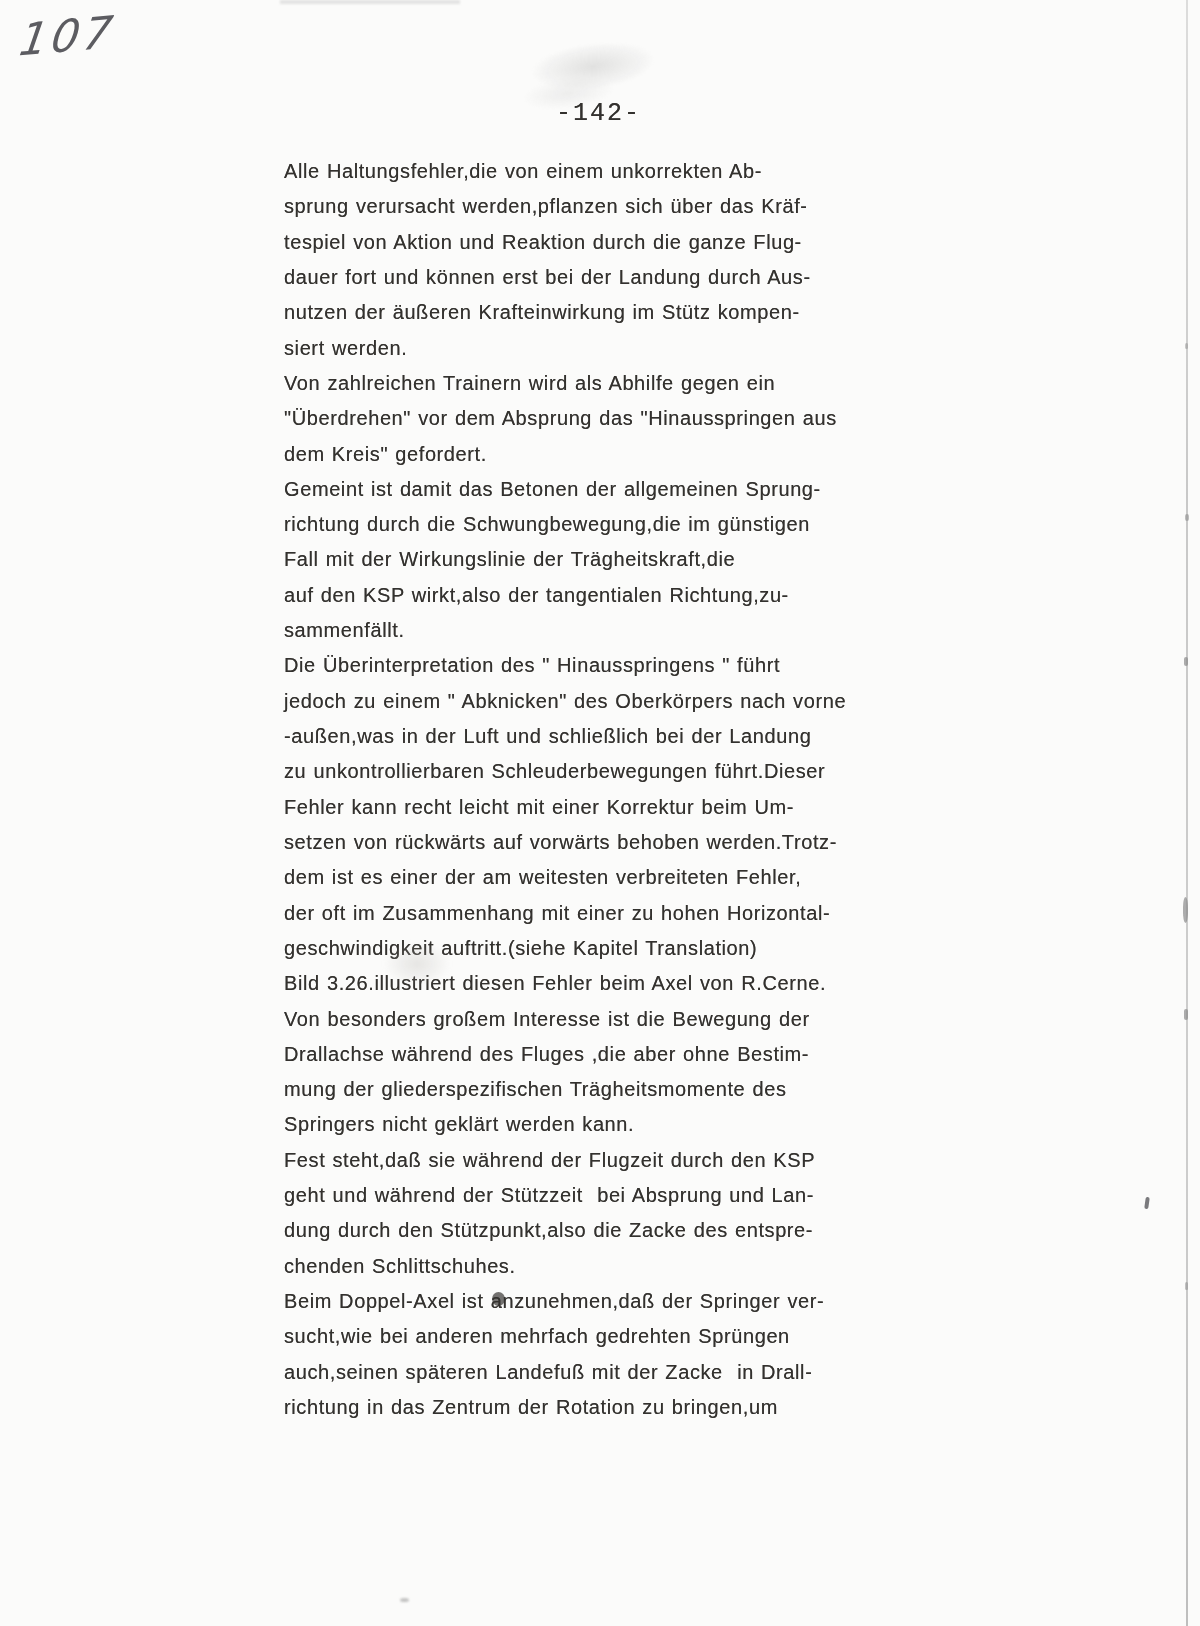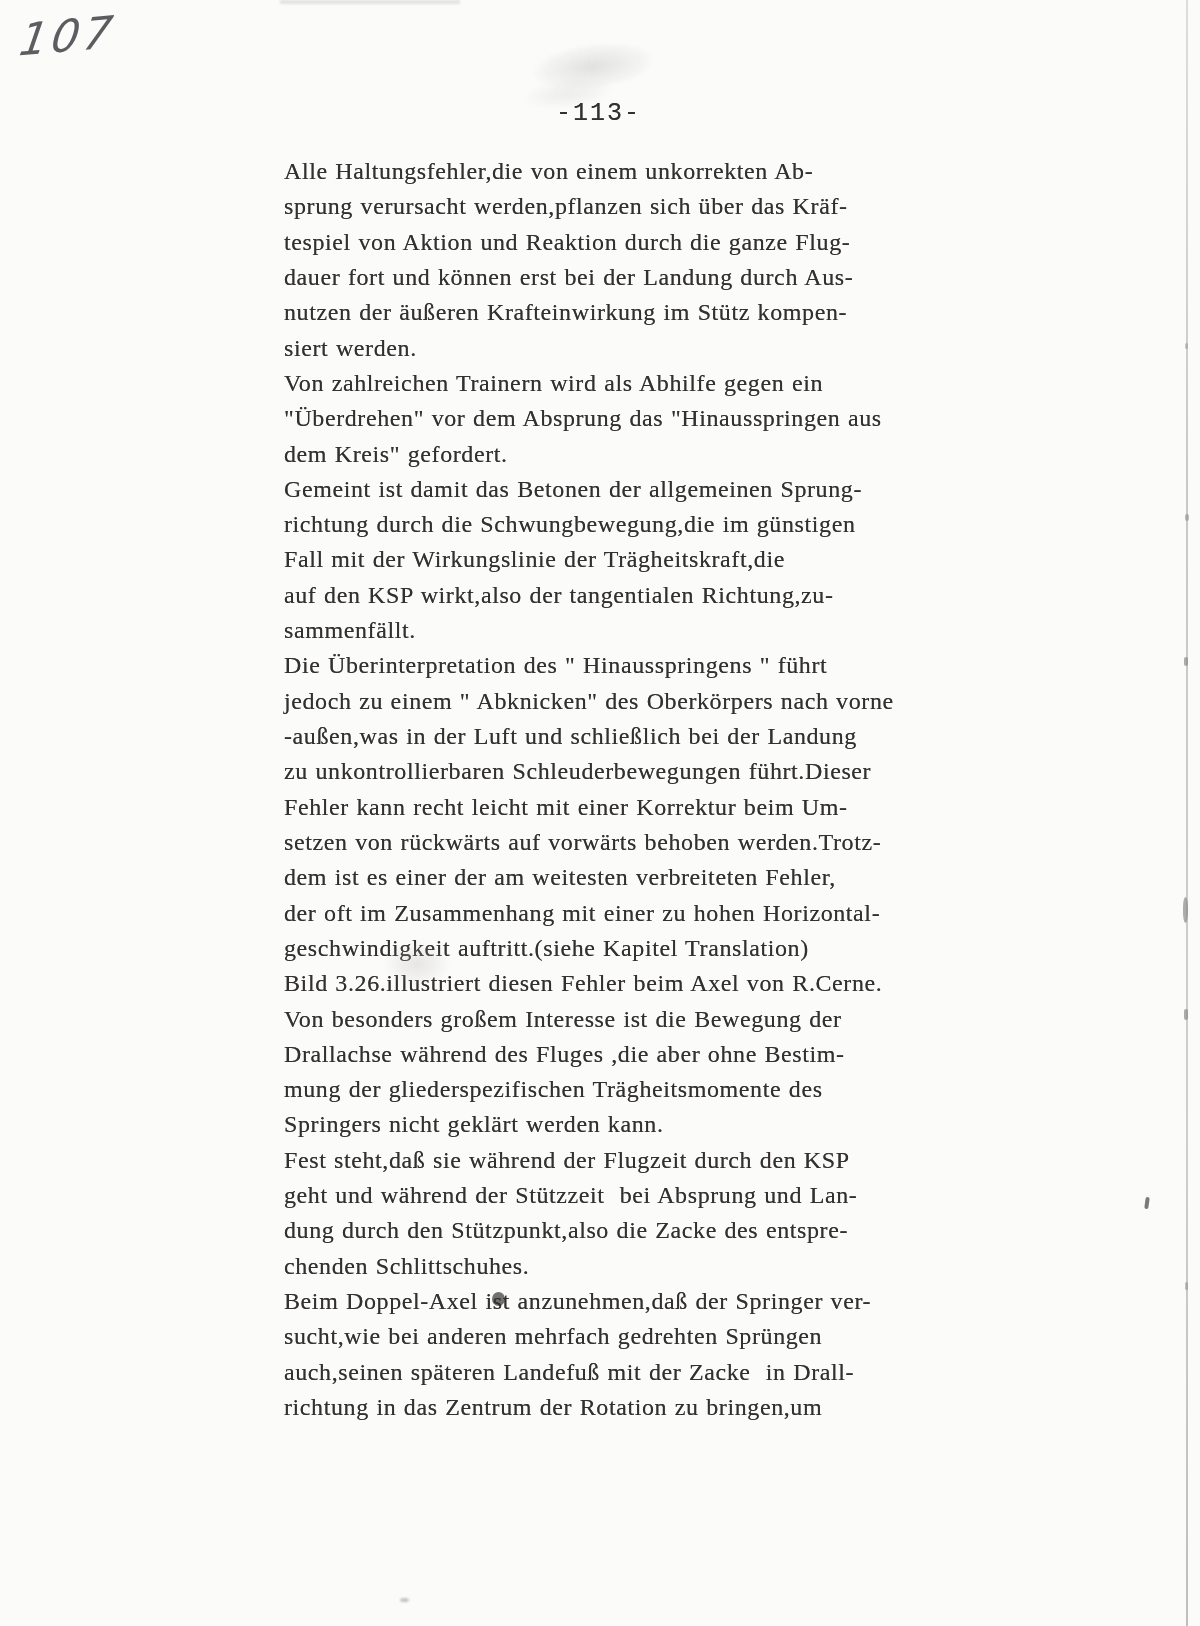--- a/index.html
+++ b/index.html
@@ -17,22 +17,22 @@
   .page{
     position:relative;
     width:1200px;height:1626px;
     background:var(--paper);
   }
   
   .textblock{
     position:absolute;
     left:284px;top:154px;
     width:900px;
-    font-family:Liberation Serif, serif;
-    font-size:24px;
+    font-family:Liberation Sans, sans-serif;
+    font-size:20px;
     line-height:35.32px;
     letter-spacing:0.6px;
     word-spacing:1px;
     color:var(--ink);
     white-space:pre;
     text-shadow:0 0 0.6px rgba(40,38,35,0.65);
   }
   
   .pagenum{
     position:absolute;
@@ -127,21 +127,21 @@
 </style>
 </head>
 <body>
 
 <div class="page">
 
   <div class="handwritten">107</div>
 
   <div class="smudge"></div>
 
-  <div class="pagenum">-113-</div>
+  <div class="pagenum">-142-</div>
 
   <div class="textblock"><div>Alle Haltungsfehler,die von einem unkorrekten Ab-</div><div>sprung verursacht werden,pflanzen sich über das Kräf-</div><div>tespiel von Aktion und Reaktion durch die ganze Flug-</div><div>dauer fort und können erst bei der Landung durch Aus-</div><div>nutzen der äußeren Krafteinwirkung im Stütz kompen-</div><div>siert werden.</div><div>Von zahlreichen Trainern wird als Abhilfe gegen ein</div><div>"Überdrehen" vor dem Absprung das "Hinausspringen aus</div><div>dem Kreis" gefordert.</div><div>Gemeint ist damit das Betonen der allgemeinen Sprung-</div><div>richtung durch die Schwungbewegung,die im günstigen</div><div>Fall mit der Wirkungslinie der Trägheitskraft,die</div><div>auf den KSP wirkt,also der tangentialen Richtung,zu-</div><div>sammenfällt.</div><div>Die Überinterpretation des " Hinausspringens " führt</div><div>jedoch zu einem " Abknicken" des Oberkörpers nach vorne</div><div>-außen,was in der Luft und schließlich bei der Landung</div><div>zu unkontrollierbaren Schleuderbewegungen führt.Dieser</div><div>Fehler kann recht leicht mit einer Korrektur beim Um-</div><div>setzen von rückwärts auf vorwärts behoben werden.Trotz-</div><div>dem ist es einer der am weitesten verbreiteten Fehler,</div><div>der oft im Zusammenhang mit einer zu hohen Horizontal-</div><div>geschwindigkeit auftritt.(siehe Kapitel Translation)</div><div>Bild 3.26.illustriert diesen Fehler beim Axel von R.Cerne.</div><div>Von besonders großem Interesse ist die Bewegung der</div><div>Drallachse während des Fluges ,die aber ohne Bestim-</div><div>mung der gliederspezifischen Trägheitsmomente des</div><div>Springers nicht geklärt werden kann.</div><div>Fest steht,daß sie während der Flugzeit durch den KSP</div><div>geht und während der Stützzeit  bei Absprung und Lan-</div><div>dung durch den Stützpunkt,also die Zacke des entspre-</div><div>chenden Schlittschuhes.</div><div>Beim Doppel-Axel ist anzunehmen,daß der Springer ver-</div><div>sucht,wie bei anderen mehrfach gedrehten Sprüngen</div><div>auch,seinen späteren Landefuß mit der Zacke  in Drall-</div><div>richtung in das Zentrum der Rotation zu bringen,um</div></div>
 
   <div class="whiteout"></div>
   <div class="blot"></div>
 
   <div class="edge-line"></div>
   <div class="edge-smudge-top"></div>
   <div class="tick t1"></div>
   <div class="tick t2"></div>

